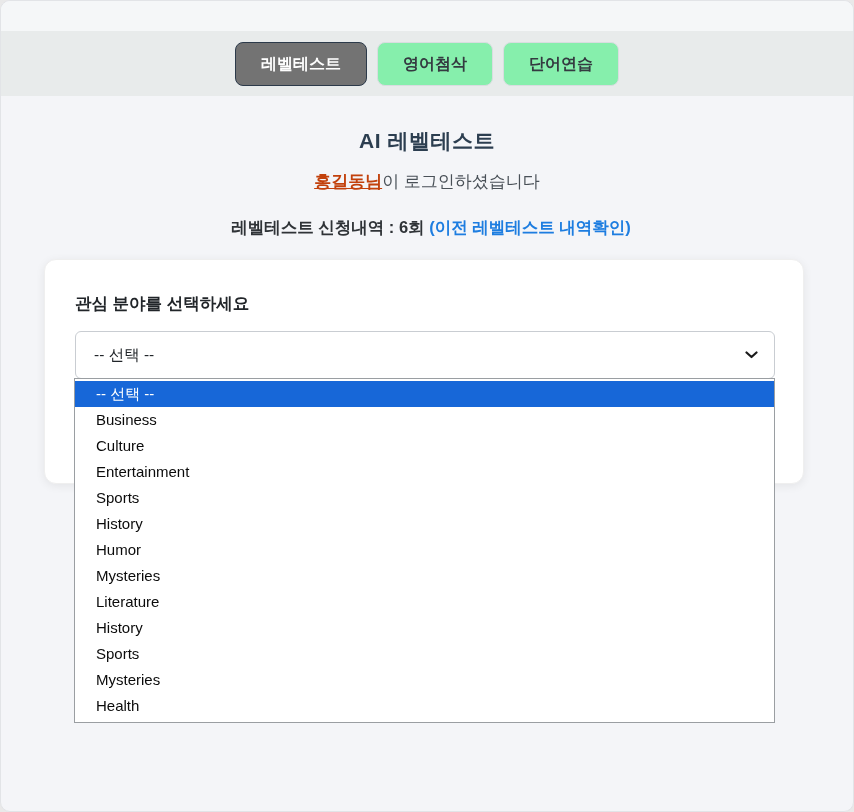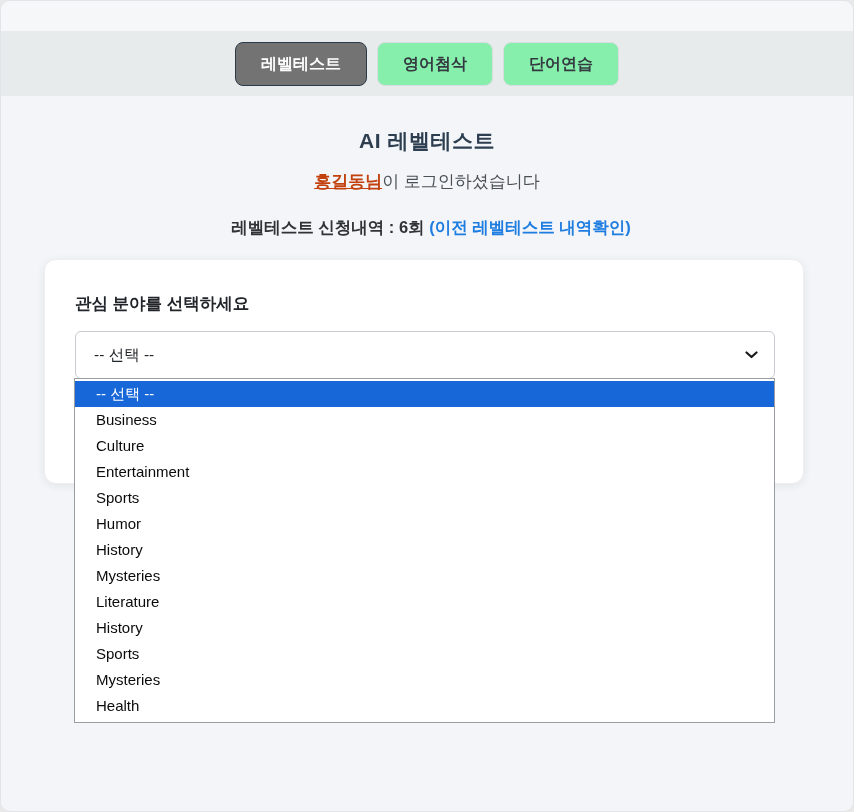--- a/index.html
+++ b/index.html
@@ -174,22 +174,22 @@
     </div>
   </div>
 
   <div class="dropdown">
     <div class="opt selected">-- 선택 --</div>
 
   <div class="opt">Business</div>
       <div class="opt">Culture</div>
       <div class="opt">Entertainment</div>
       <div class="opt">Sports</div>
+      <div class="opt">History</div>
       <div class="opt">Humor</div>
-      <div class="opt">History</div>
       <div class="opt">Mysteries</div>
       <div class="opt">Literature</div>
       <div class="opt">History</div>
       <div class="opt">Sports</div>
       <div class="opt">Mysteries</div>
       <div class="opt">Health</div>
     </div>
 
 </div>
 

